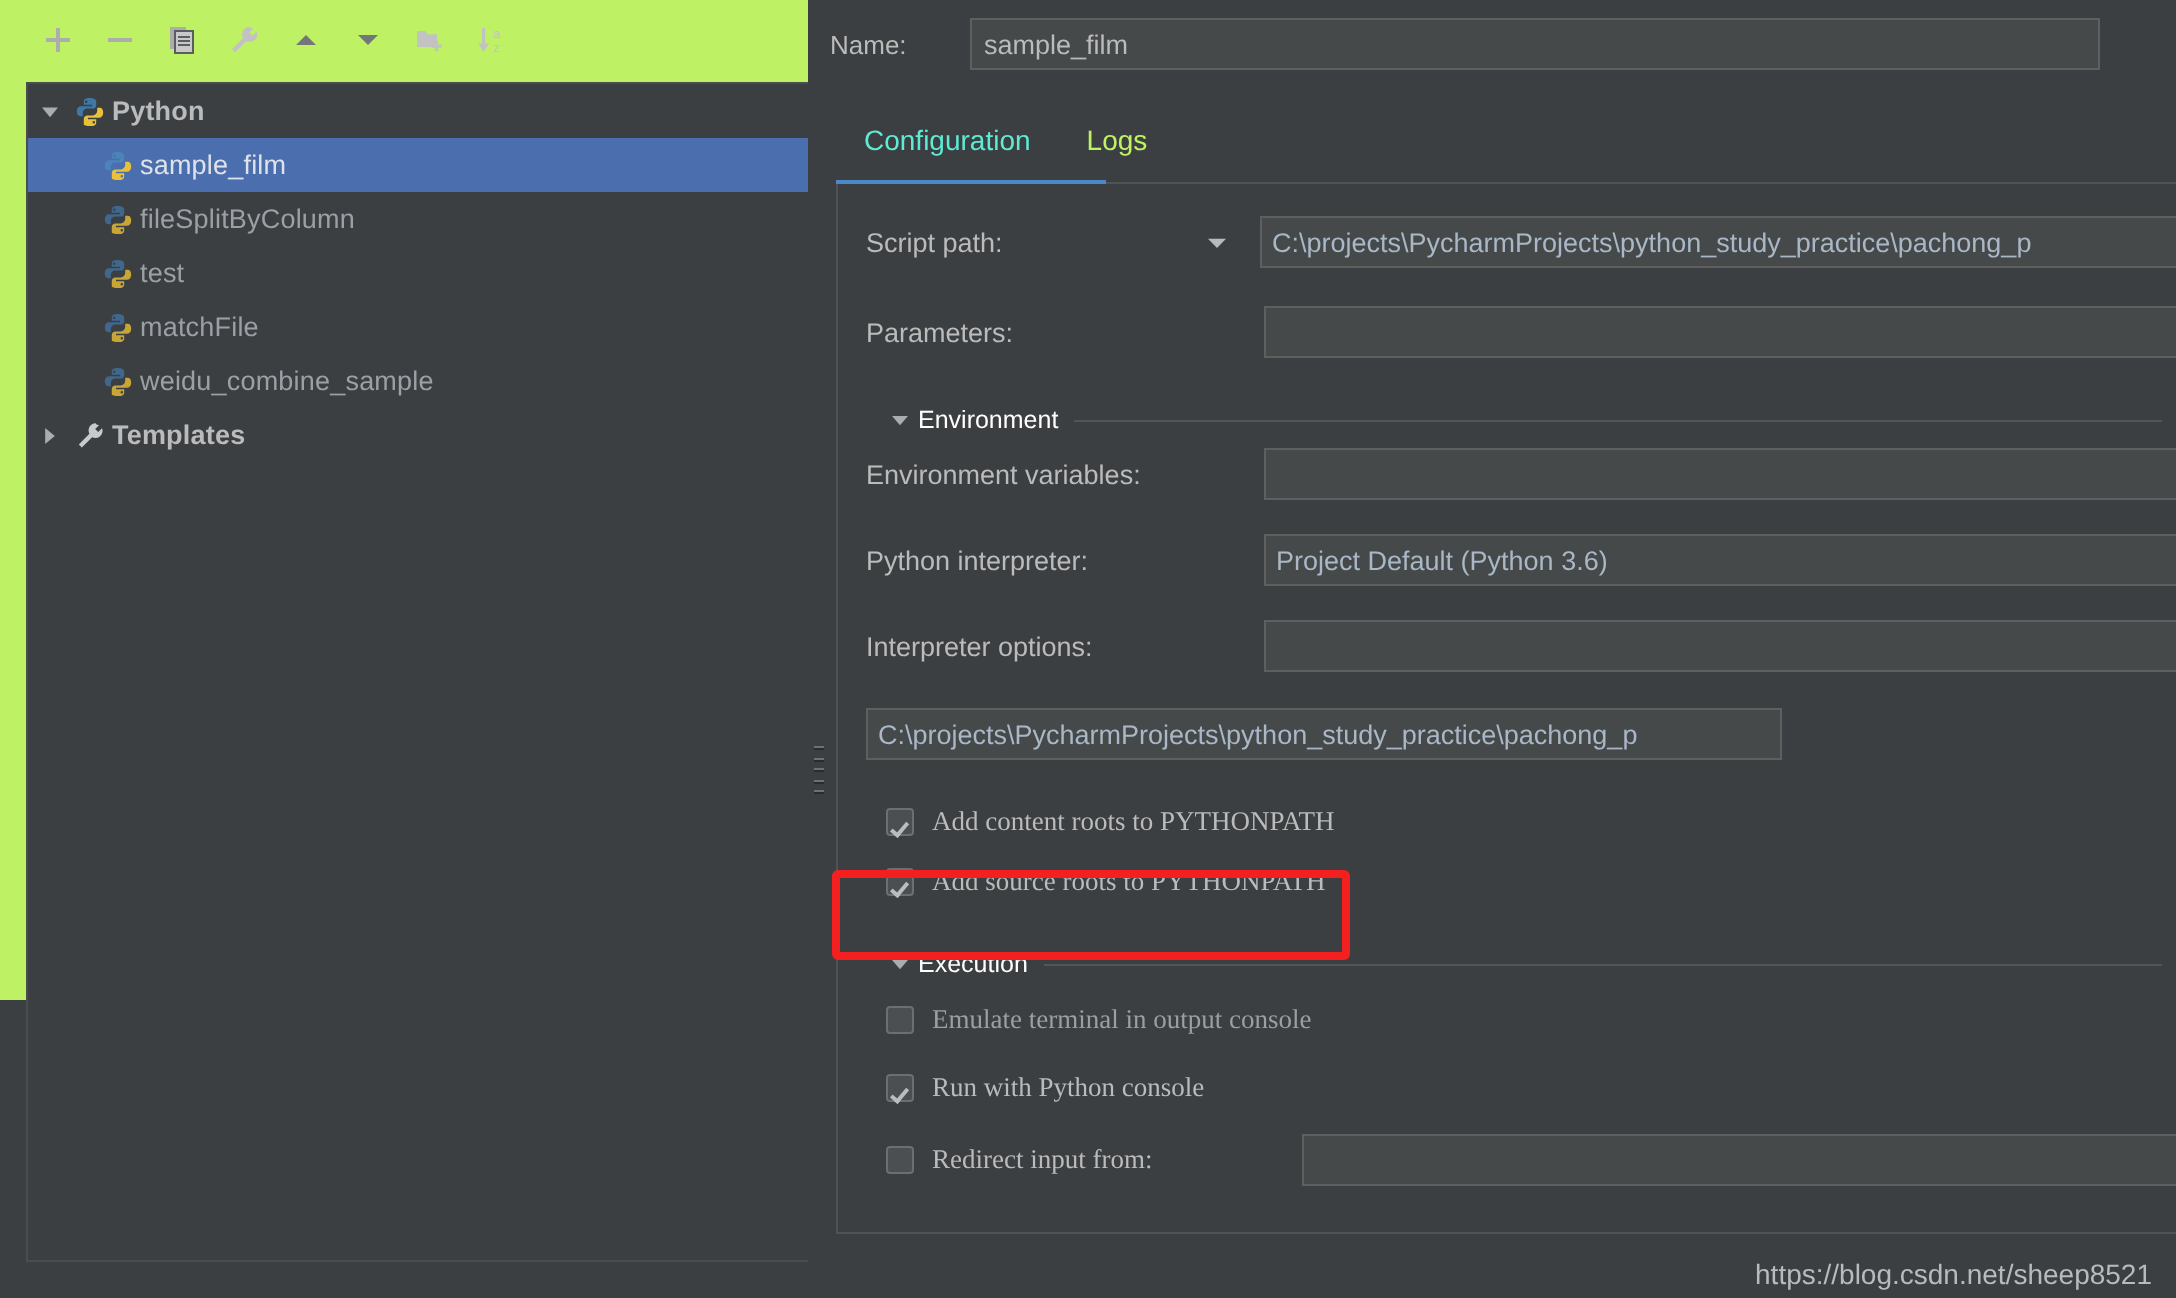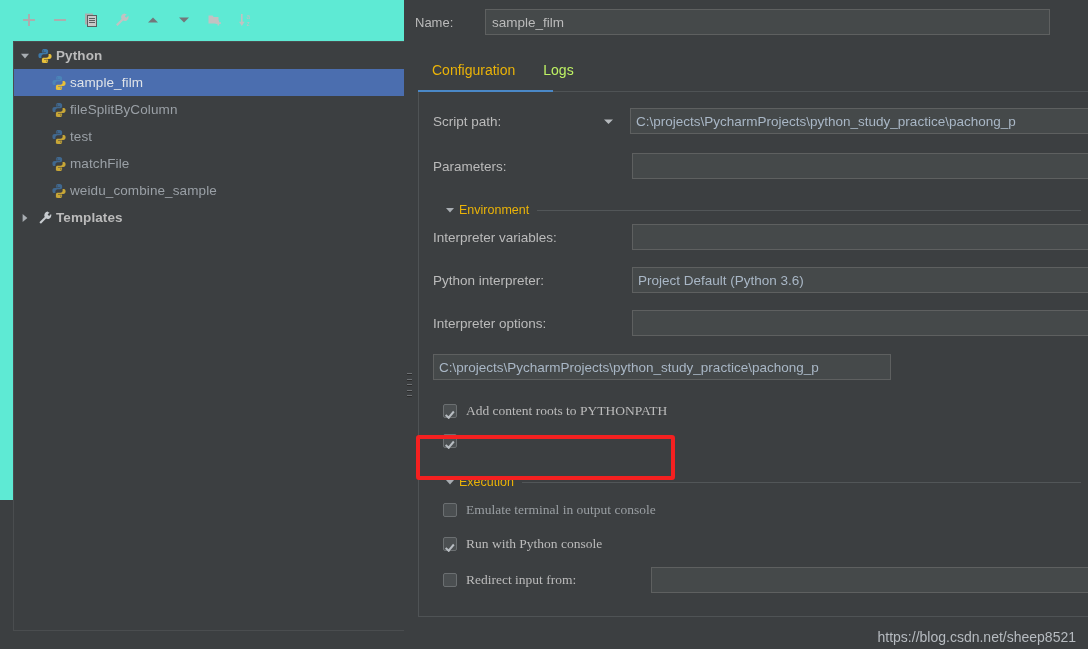--- a/index.html
+++ b/index.html
@@ -14,21 +14,21 @@
   #app {
     position: relative;
     width: 1088px; height: 649px;
     background: #3c3f41;
   }
 
   
   #left-panel {
     position: absolute; left: 0; top: 0;
     width: 404px; height: 500px;
-    background: #5eead4;
+    background: #bef264;
   }
   #tree-toolbar {
     position: absolute; left: 0; top: 0;
     width: 404px; height: 40px;
     display: flex; align-items: center;
     padding-left: 17px;
   }
   .tb-btn {
     width: 24px; height: 24px;
     display: flex; align-items: center; justify-content: center;
@@ -123,21 +123,21 @@
   
   #tabs {
     position: absolute; left: 3px; top: 58px;
     height: 35px;
     display: flex; align-items: flex-start;
   }
   .tab {
     position: relative;
     padding: 4px 14px 0 14px;
     font-size: 14px;
-    color: #eab308;
+    color: #5eead4;
     cursor: default;
   }
   .tab.inactive { color: #bef264; }
   #tab-underline {
     position: absolute; left: 3px; top: 90px;
     width: 135px; height: 3px;
     background: #4a88c7;
   }
   #tabs-baseline {
     position: absolute; left: 138px; top: 91px;
@@ -188,21 +188,21 @@
     position: absolute;
     height: 20px;
     display: flex; align-items: center;
   }
   .section-caret {
     width: 18px; height: 18px;
     display: flex; align-items: center; justify-content: center;
   }
   .section-title {
     font-size: 12.5px;
-    color: #eab308;
+    color: #ffffff;
     padding-right: 8px;
     white-space: nowrap;
   }
   .section-rule {
     height: 1px;
     background: #525658;
     flex: 1 1 auto;
   }
 
   
@@ -453,21 +453,21 @@
         <span class="section-caret">
           <svg width="10" height="10" viewBox="0 0 10 10">
               <path d="M1 3 L9 3 L5 7.6 Z" fill="#a8adb2"></path>
             </svg>
         </span>
         <span class="section-title">Environment</span>
         <span class="section-rule"></span>
       </div>
 
       <div class="field-row" style="left:14px; top:131px;">
-        <span class="field-label" style="width:199px;">Interpreter variables:</span>
+        <span class="field-label" style="width:199px;">Environment variables:</span>
         <span class="text-field empty" style="width:458px;"></span>
       </div>
 
       <div class="field-row" style="left:14px; top:174px;">
         <span class="field-label" style="width:199px;">Python interpreter:</span>
         <span class="text-field" style="width:458px;">Project Default (Python 3.6)</span>
       </div>
 
       <div class="field-row" style="left:14px; top:217px;">
         <span class="field-label" style="width:199px;">Interpreter options:</span>
@@ -478,20 +478,21 @@
         <span class="text-field" style="width:458px;">C:\projects\PycharmProjects\python_study_practice\pachong_p</span>
       </div>
 
       <div class="check-row" style="left:24px; top:307px;">
         <span class="cbox checked"></span>
         <span class="check-label">Add content roots to PYTHONPATH</span>
       </div>
 
       <div class="check-row" style="left:24px; top:337px;">
         <span class="cbox checked"></span>
+        <span class="check-label">Add source roots to PYTHONPATH</span>
       </div>
 
       <div class="section-header" style="left:22px; top:380px; width:640px;">
         <span class="section-caret">
           <svg width="10" height="10" viewBox="0 0 10 10">
               <path d="M1 3 L9 3 L5 7.6 Z" fill="#a8adb2"></path>
             </svg>
         </span>
         <span class="section-title">Execution</span>
         <span class="section-rule"></span>

